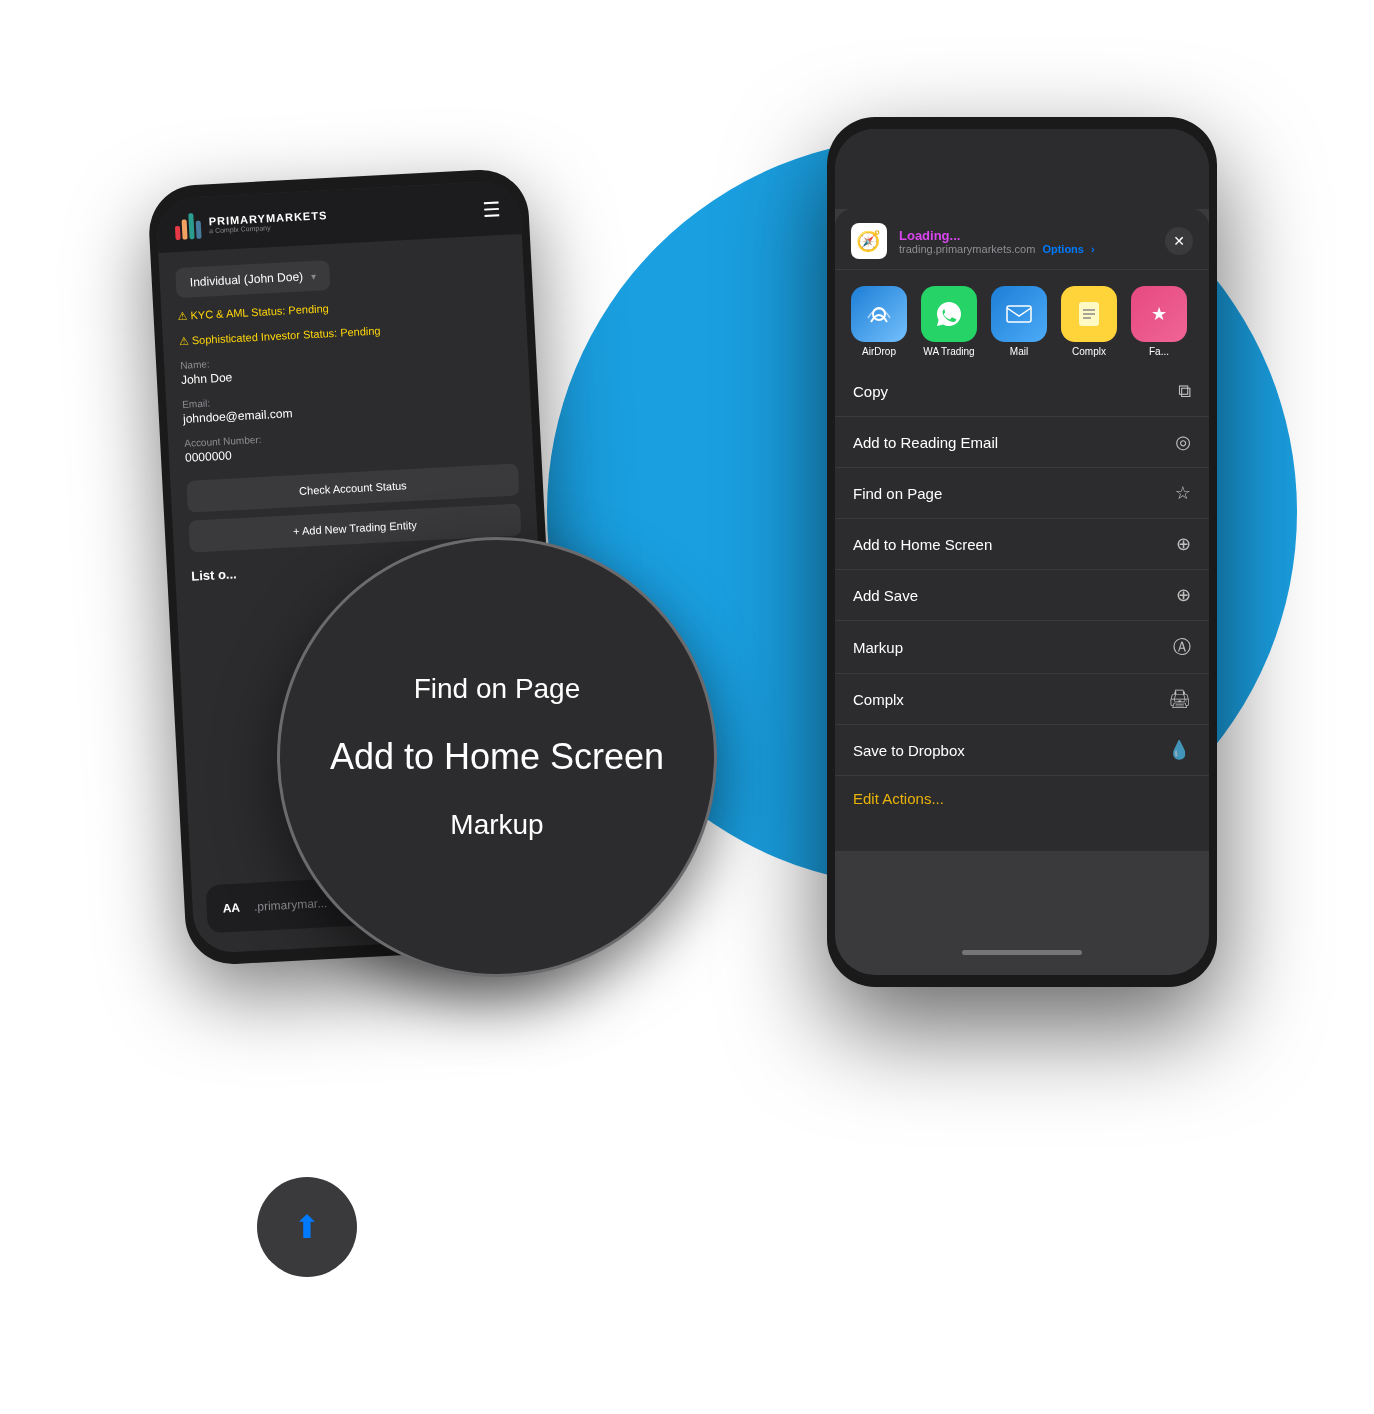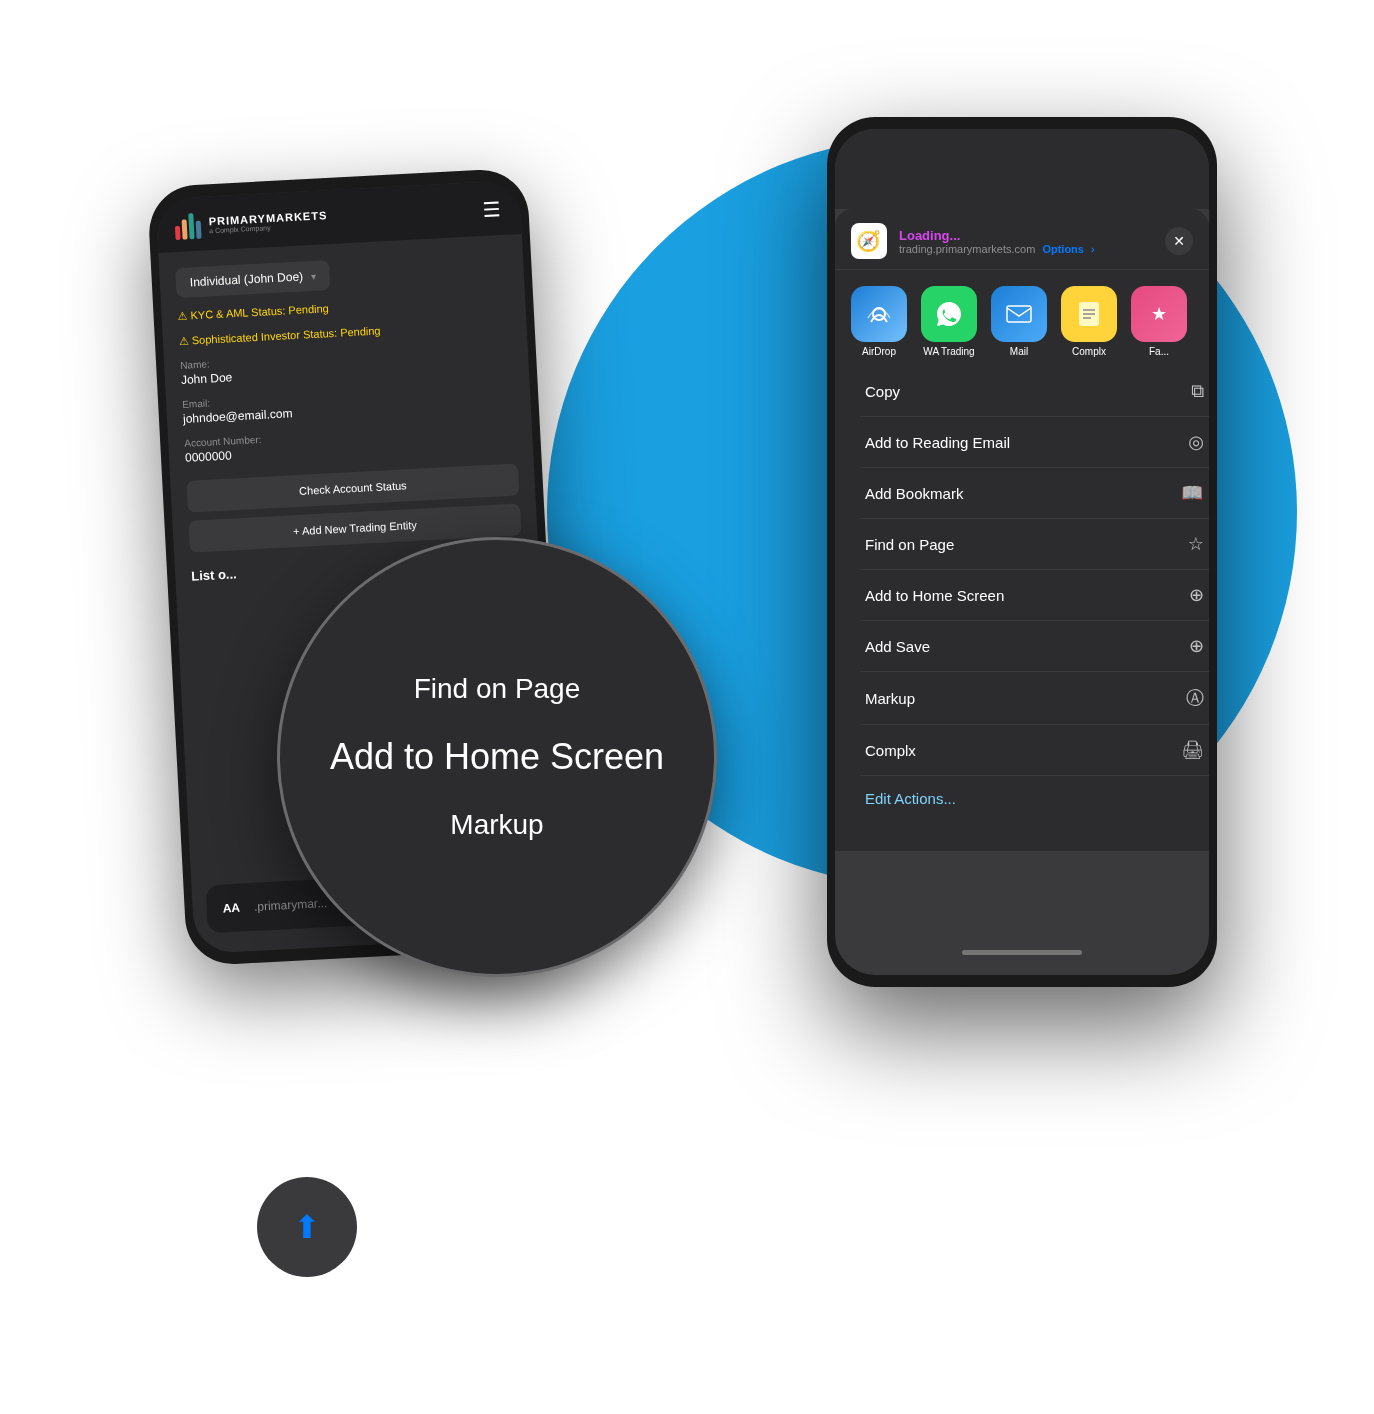--- a/index.html
+++ b/index.html
@@ -317,23 +317,22 @@
       color: #ffffff;
       font-size: 10px;
       text-align: center;
     }
 
     
     .share-row {
       display: flex;
       align-items: center;
       justify-content: space-between;
-      padding: 14px 5px;
+      padding: 14px 18px;
       border-bottom: 1px solid #3a3a3c;
-      margin-left: 25px;
     }
 
     .share-row-text {
       color: #ffffff;
       font-size: 15px;
     }
 
     .share-row-icon {
       color: #ffffff;
       font-size: 18px;
@@ -593,24 +592,20 @@
         <div class="share-row">
           <span class="share-row-text">Copy</span>
           <span class="share-row-icon">⧉</span>
         </div>
 
         <div class="share-row">
           <span class="share-row-text">Add to Reading Email</span>
           <span class="share-row-icon">◎</span>
         </div>
 
-        <div class="share-row">
-          <span class="share-row-text">Add Bookmark</span>
-          <span class="share-row-icon">📖</span>
-        </div>
 
         <div class="share-row">
           <span class="share-row-text">Find on Page</span>
           <span class="share-row-icon">☆</span>
         </div>
 
         <div class="share-row">
           <span class="share-row-text">Add to Home Screen</span>
           <span class="share-row-icon">⊕</span>
         </div>
@@ -623,23 +618,27 @@
         <div class="share-row">
           <span class="share-row-text">Markup</span>
           <span class="share-row-icon">Ⓐ</span>
         </div>
 
         <div class="share-row">
           <span class="share-row-text">Complx</span>
           <span class="share-row-icon">🖨</span>
         </div>
 
+        <div class="share-row">
+          <span class="share-row-text">Save to Dropbox</span>
+          <span class="share-row-icon">💧</span>
+        </div>
 
         <div class="share-row" style="border-bottom: none;">
-          <span class="share-row-text" style="color:#7dd3fc;">Edit Actions...</span>
+          <span class="share-row-text" style="color:#eab308;">Edit Actions...</span>
         </div>
 
       </div>
 
       <div class="home-indicator"></div>
 
     </div>
   </div>
 
   <div class="magnify-circle">

